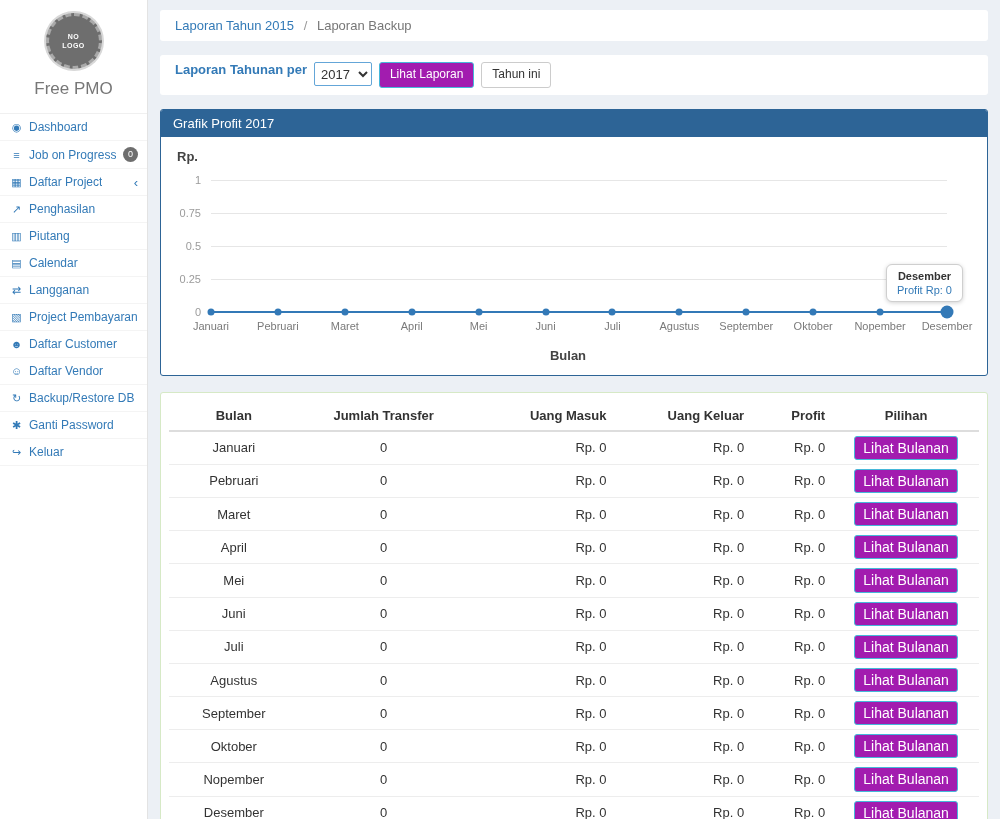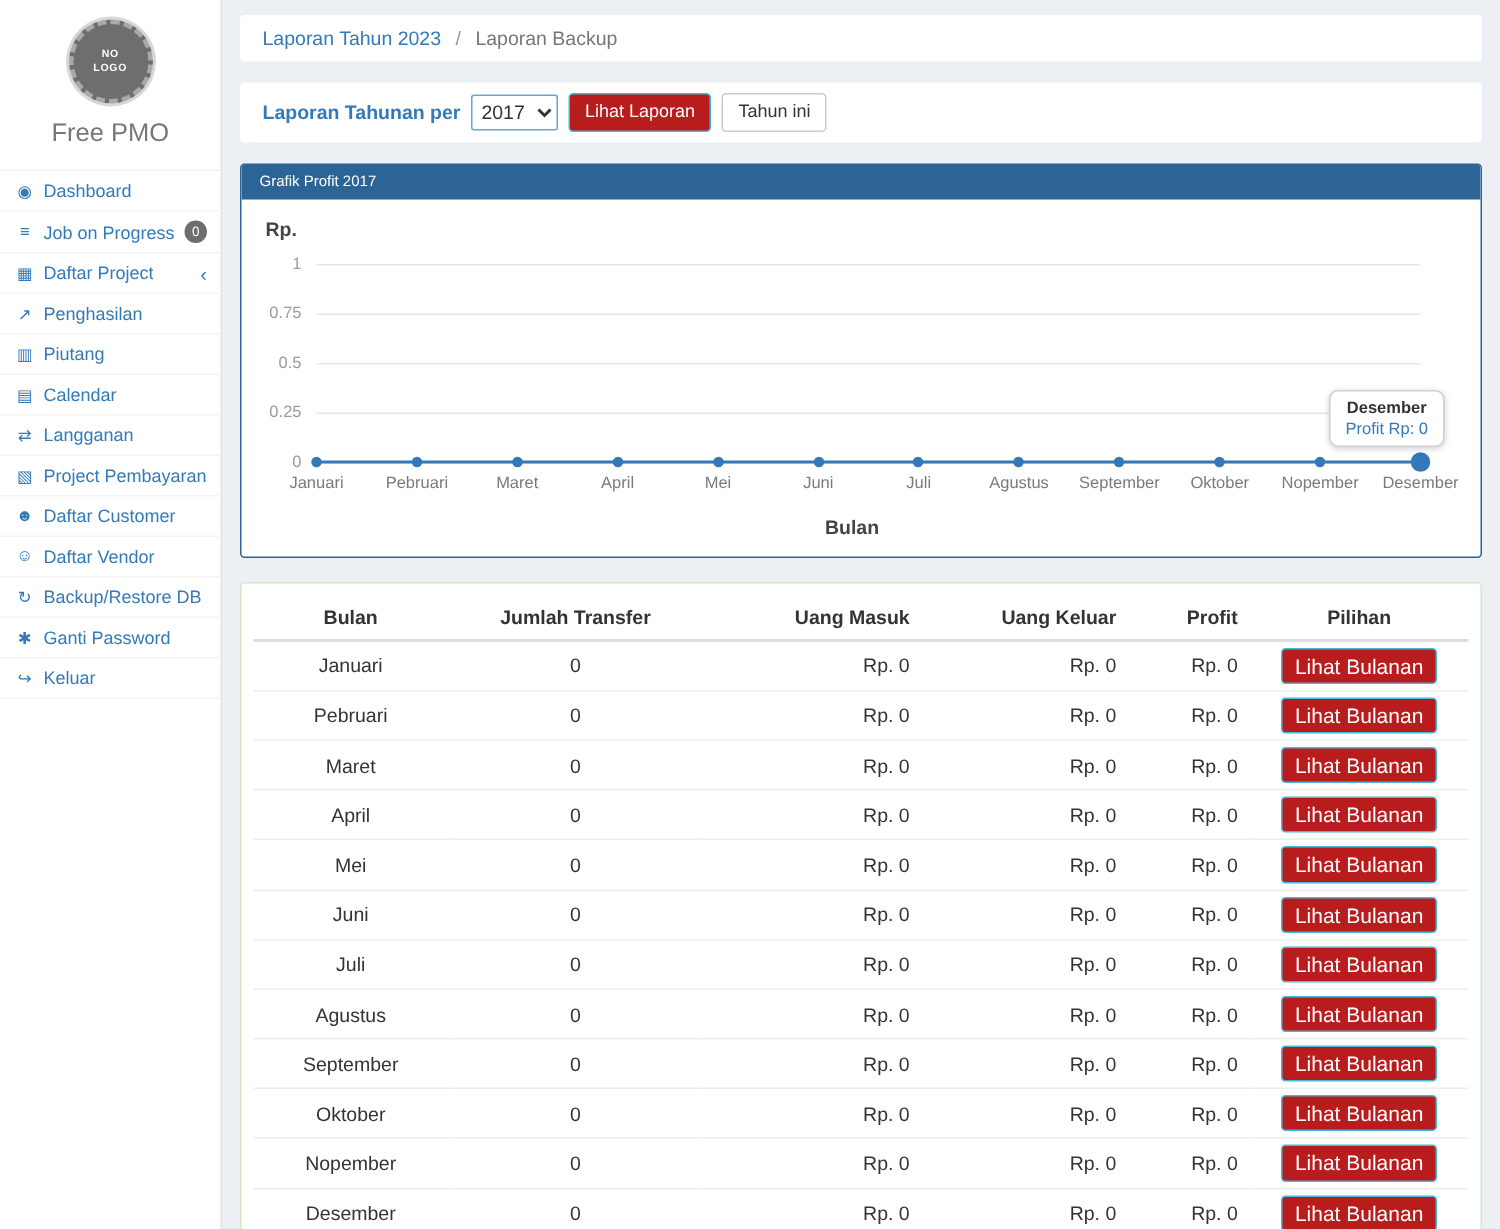--- a/index.html
+++ b/index.html
@@ -26,34 +26,34 @@
   .sb-chev { margin-left: auto; color: #337ab7; font-size: 13px; line-height: 1; }
 
   
   .main { flex: 1; min-width: 0; padding: 10px 12px 16px; }
   .box { background: #fff; border-radius: 3px; margin-bottom: 14px; }
   .breadcrumb-box { padding: 8px 15px; }
   .bc-link { color: #337ab7; text-decoration: none; }
   .bc-sep { color: #999; margin: 0 6px; }
   .bc-current { color: #777; }
 
-  .filter-box { padding: 7px 15px; display: flex; align-items: center; gap: 7px; }
+  .filter-box { padding: 7px 15px; display: flex; gap: 7px; }
   .filter-label { color: #337ab7; font-weight: bold; }
   .year-select { border: 1px solid #64a6d8; border-radius: 2px; font-size: 13px; padding: 2px;
                  width: 58px; height: 24px; background: #fff; color: #333; font-family: inherit; }
   .btn { display: inline-block; border-radius: 3px; font-size: 12px; padding: 4px 10px; cursor: pointer;
          font-family: inherit; line-height: 1.3; }
-  .btn-info { background: #b91c1c; border: 1px solid #46b8da; color: #fff; }
+  .btn-info { background: #a21caf; border: 1px solid #46b8da; color: #fff; }
   .btn-default { background: #fff; border: 1px solid #ccc; color: #333; }
   .btn-xs { padding: 2px 8px; font-size: 14px; }
 
   
   .panel { border-radius: 3px; margin-bottom: 16px; overflow: hidden; background: #fff; }
   .panel-primary { border: 1px solid #2d6496; }
-  .panel-primary .panel-heading { background: #2d6496; color: #fff; padding: 6px 12px; font-size: 10px; }
+  .panel-primary .panel-heading { background: #2d6496; color: #fff; padding: 6px 12px; font-size: 13px; }
   .panel-success { border: 1px solid #d6e9c6; }
   .panel-success .panel-heading { background: #dff0d8; color: #3c763d; padding: 8px 15px; font-size: 14px; }
 
   
   .chart-body { padding: 10px 26px 12px 14px; }
   .y-axis-title { font-weight: bold; color: #444; margin: 2px 0 16px 2px; font-size: 13px; }
   .plot { position: relative; height: 132px; margin-left: 36px; margin-right: 14px; }
   .gridline { position: absolute; left: 0; right: 0; height: 1px; background: #e6e6e6; }
   .ytick { position: absolute; right: 100%; margin-right: 10px; top: -6px; color: #9b9b9b; font-size: 11px; }
   .series-line { position: absolute; left: 0; right: 0; top: 100%; height: 2px; margin-top: -1px; background: #3379b7; }
@@ -152,21 +152,21 @@
         <a href="#" class="sb-item">
           <span class="sb-icon">↪</span>
           <span class="sb-label">Keluar</span>
         </a>
       </nav>
   </aside>
 
   <main class="main">
 
     <div class="box breadcrumb-box">
-      <a href="#" class="bc-link">Laporan Tahun 2023</a>
+      <a href="#" class="bc-link">Laporan Tahun 2015</a>
       <span class="bc-sep">/</span>
       <span class="bc-current">Laporan Backup</span>
     </div>
 
     <div class="box filter-box">
       <span class="filter-label">Laporan Tahunan per</span>
       <select class="year-select">
         <option>2017</option>
       </select>
       <button class="btn btn-info">Lihat Laporan</button>

